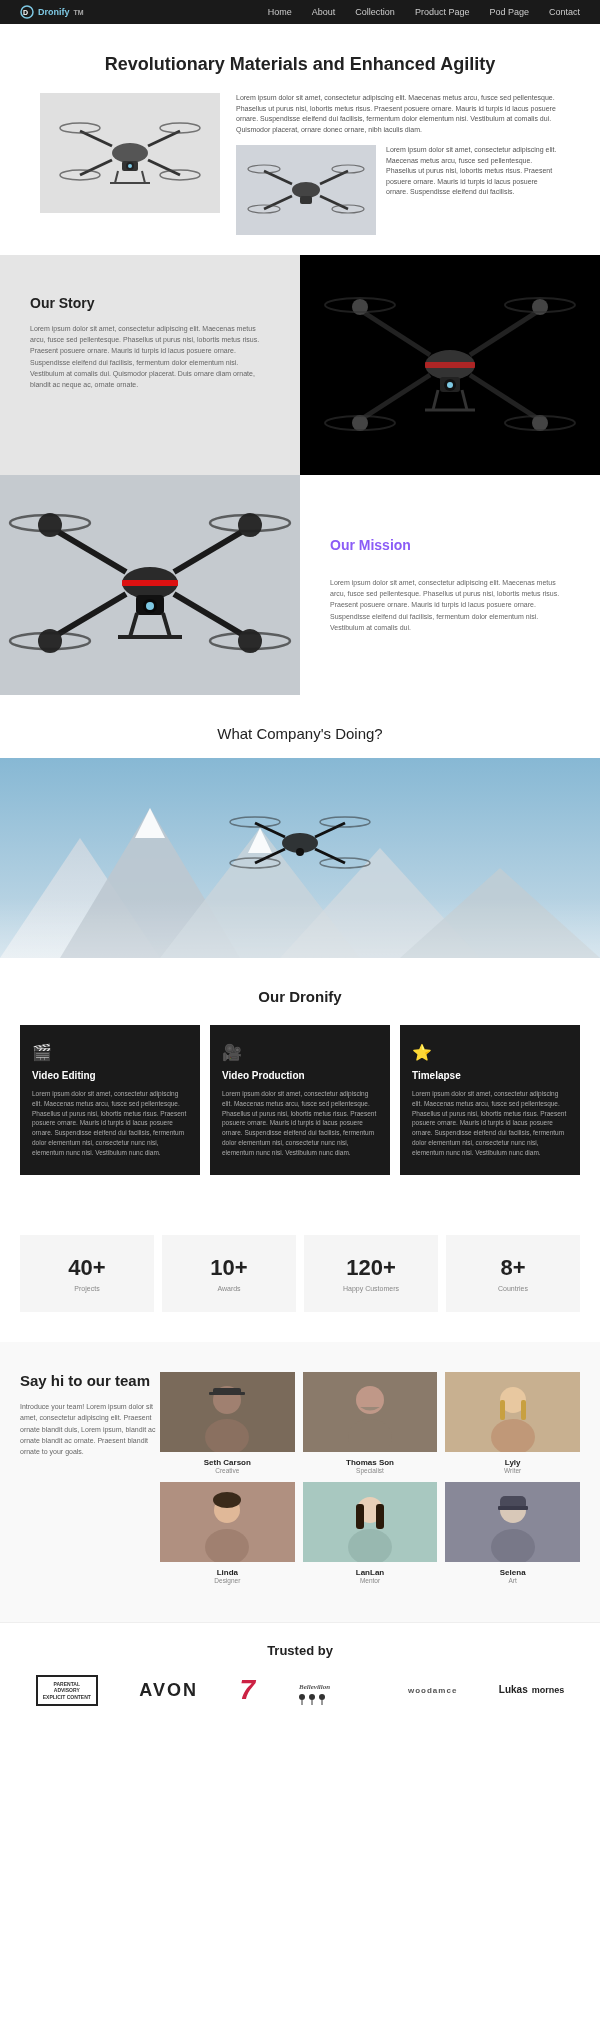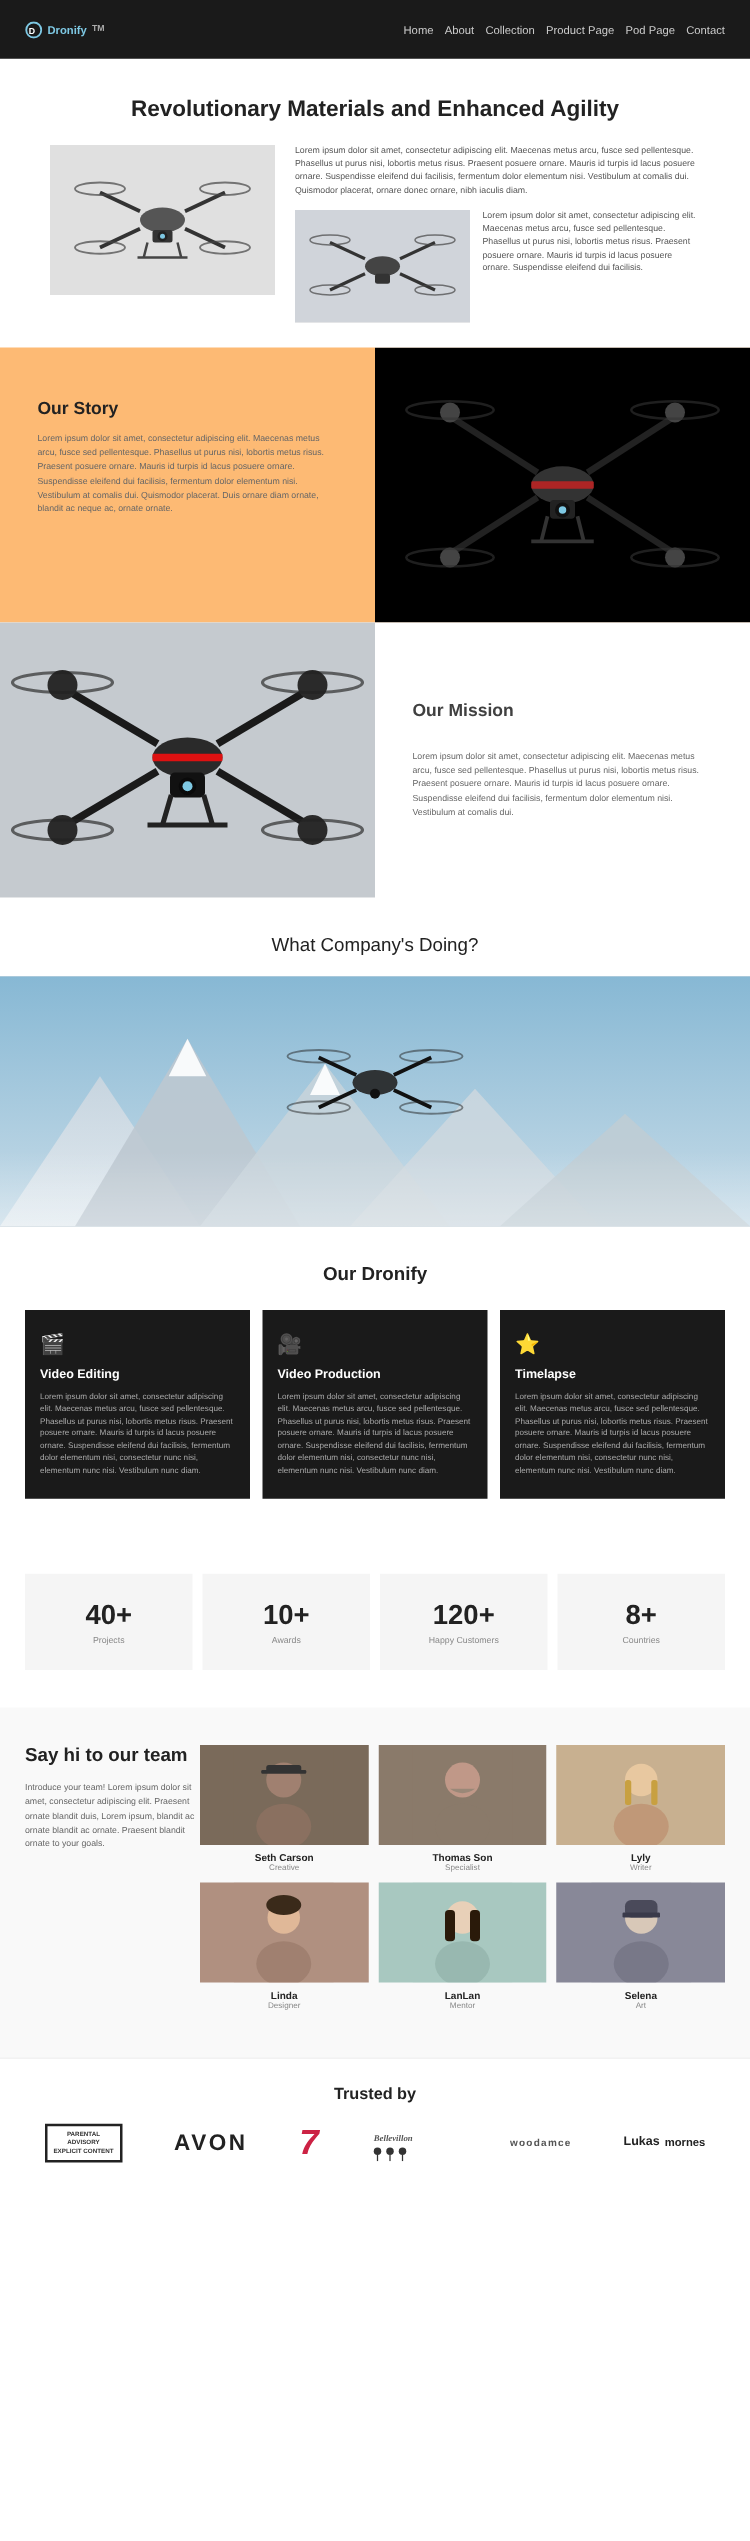--- a/index.html
+++ b/index.html
@@ -5,32 +5,32 @@
     * { margin: 0; padding: 0; box-sizing: border-box; }
     body { font-family: Arial, sans-serif; background: #fff; width: 600px; overflow-x: hidden; }
 
     
     nav {
       background: #1a1a1a;
       display: flex;
       align-items: center;
       justify-content: space-between;
       padding: 0 20px;
-      height: 47px;
+      height: 24px;
     }
     .nav-logo {
       color: #fff;
       font-size: 13px;
       font-weight: bold;
       display: flex;
       align-items: center;
       gap: 4px;
     }
     .nav-logo span { color: #7ec8e3; font-size: 9px; vertical-align: super; }
-    .nav-links { display: flex; gap: 9px; justify-content: flex-end; }
+    .nav-links { display: flex; gap: 20px; justify-content: flex-end; }
     .nav-links a {
       color: #ccc;
       font-size: 9px;
       text-decoration: none;
     }
 
     
     .hero-section {
       padding: 30px 40px 20px;
       text-align: center;
@@ -81,21 +81,21 @@
     .hero-right-text {
       font-size: 7px;
       color: #555;
       line-height: 1.5;
       text-align: left;
       flex: 1;
     }
 
     
     .story-section {
-      background: #fdba74;
+      background: #e5e5e5;
       display: flex;
       min-height: 220px;
     }
     .story-left {
       width: 50%;
       padding: 40px 30px;
     }
     .story-title {
       font-size: 14px;
       font-weight: bold;
@@ -132,21 +132,21 @@
     .mission-right {
       width: 50%;
       padding: 40px 30px;
       display: flex;
       flex-direction: column;
       justify-content: center;
     }
     .mission-title {
       font-size: 14px;
       font-weight: bold;
-      color: #404040;
+      color: #8b5cf6;
       margin-bottom: 24px;
     }
     .mission-text {
       font-size: 7px;
       color: #666;
       line-height: 1.6;
     }
 
     
     .doing-section {

